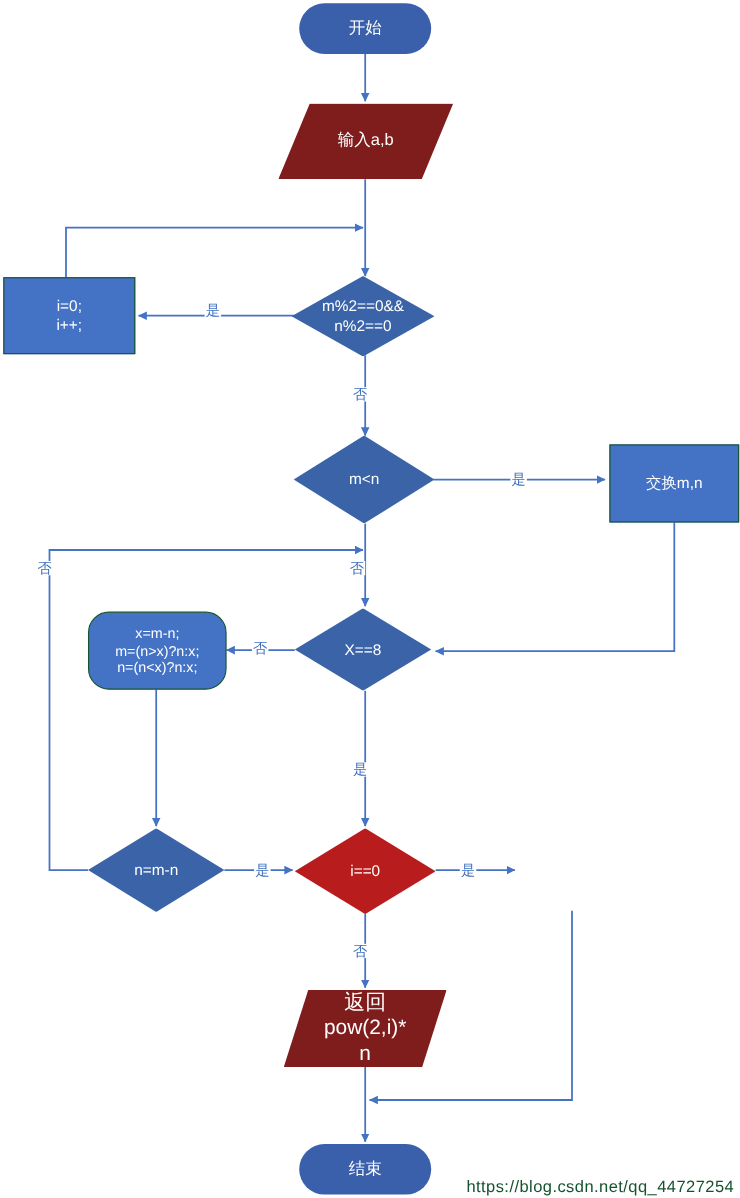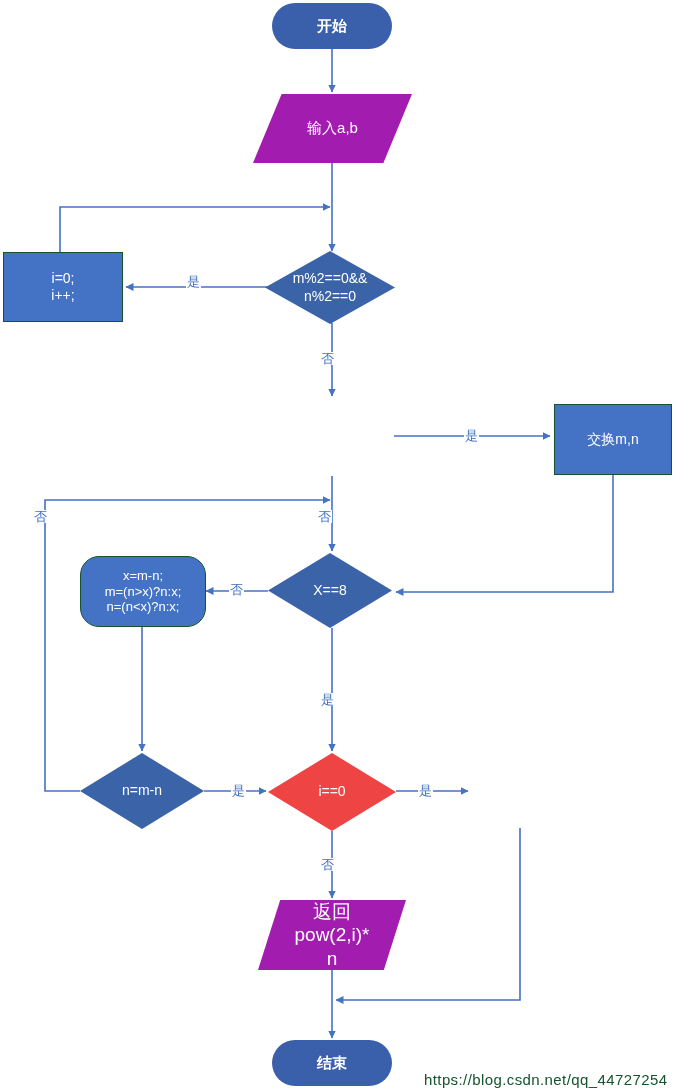--- a/index.html
+++ b/index.html
@@ -5,23 +5,23 @@
   html,body{margin:0;padding:0;background:#ffffff;}
   body{font-family:"Liberation Sans","DejaVu Sans",sans-serif;}
   #canvas{position:relative;width:673px;height:1089px;background:#ffffff;overflow:hidden;}
   #canvas svg{position:absolute;left:0;top:0;width:673px;height:1089px;}
 
   .node{position:absolute;display:flex;align-items:center;justify-content:center;
         text-align:center;color:#ffffff;line-height:1.22;box-sizing:border-box;
         white-space:pre-line;}
   .node span{display:block;width:100%;}
 
-  .term{border-radius:999px;background:#3A5FAB;font-size:15px;font-weight:bold;}
+  .term{border-radius:999px;background:#3A5FAB;font-size:15px;}
   .proc{background:#4472C4;border:1px solid #14532d;font-size:14px;}
-  .io{background:#a21caf;font-size:15px;text-align:center;}
+  .io{background:#7f1d1d;font-size:15px;text-align:center;}
   .dec{font-size:14px;color:#ffffff;}
   .dec .dlabel{position:relative;z-index:2;}
 
   .edge-label{position:absolute;color:#3f6fc0;font-size:13px;
               background:#ffffff;padding:0 1px;line-height:1;}
   .watermark{position:absolute;color:#14532d;font-size:15px;letter-spacing:.4px;}
 </style>
 </head>
 <body>
 
@@ -84,20 +84,24 @@
     <span>i=0;
 i++;</span>
   </div>
 
   <div class="node dec" style="left:265px;top:251px;width:130px;height:73px;background:#3A63A8;
               clip-path:polygon(50% 0,100% 50%,50% 100%,0 50%);">
     <span class="dlabel">m%2==0&amp;&amp;
 n%2==0</span>
   </div>
 
+  <div class="node dec" style="left:267px;top:396px;width:128px;height:80px;background:#3A63A8;
+              clip-path:polygon(50% 0,100% 50%,50% 100%,0 50%);">
+    <span class="dlabel">m&lt;n</span>
+  </div>
 
   <div class="node proc" style="left:554px;top:404px;width:118px;height:71px;">
     <span>交换m,n</span>
   </div>
 
   <div class="node dec" style="left:268px;top:553px;width:124px;height:75px;background:#3A63A8;
               clip-path:polygon(50% 0,100% 50%,50% 100%,0 50%);">
     <span class="dlabel">X==8</span>
   </div>
 
@@ -105,21 +109,21 @@
     <span>x=m-n;
 m=(n&gt;x)?n:x;
 n=(n&lt;x)?n:x;</span>
   </div>
 
   <div class="node dec" style="left:80px;top:753px;width:124px;height:76px;background:#3A63A8;
               clip-path:polygon(50% 0,100% 50%,50% 100%,0 50%);">
     <span class="dlabel">n=m-n</span>
   </div>
 
-  <div class="node dec" style="left:268px;top:753px;width:128px;height:78px;background:#ef4444;
+  <div class="node dec" style="left:268px;top:753px;width:128px;height:78px;background:#b91c1c;
               clip-path:polygon(50% 0,100% 50%,50% 100%,0 50%);align-items:center;">
     <span class="dlabel">i==0</span>
   </div>
 
 
   <div class="node io" style="left:258px;top:900px;width:148px;height:70px;font-size:19px;
               clip-path:polygon(15% 0,100% 0,85% 100%,0 100%);">
     <span>返回
 pow(2,i)*
 n</span>

